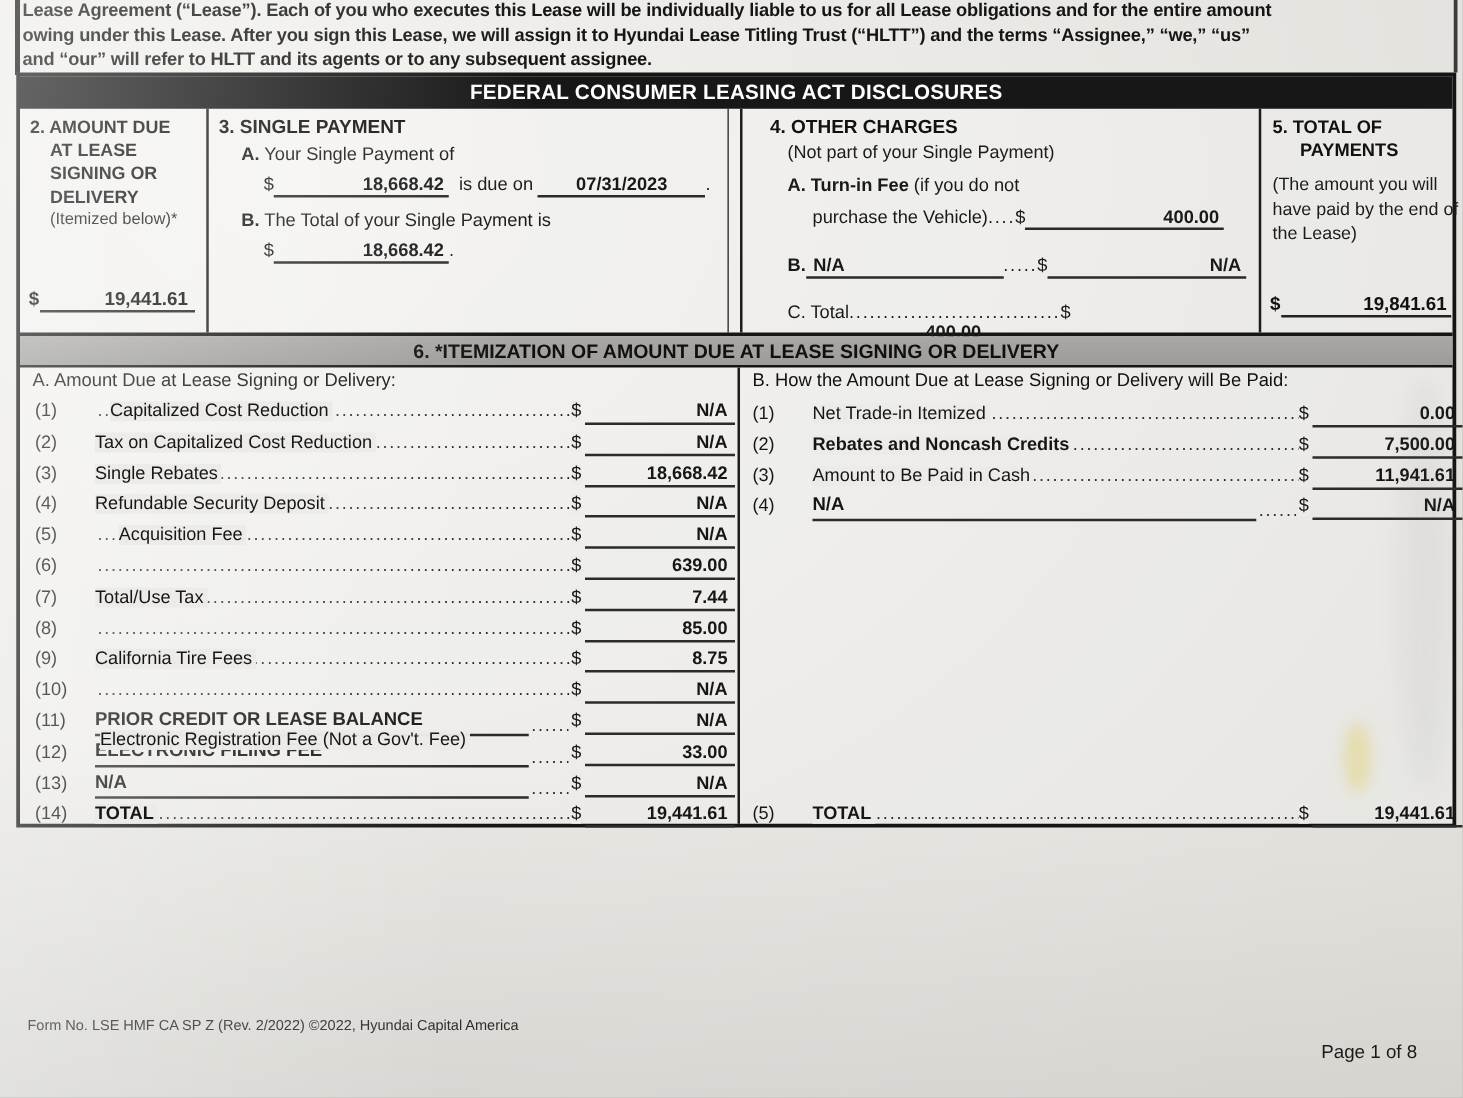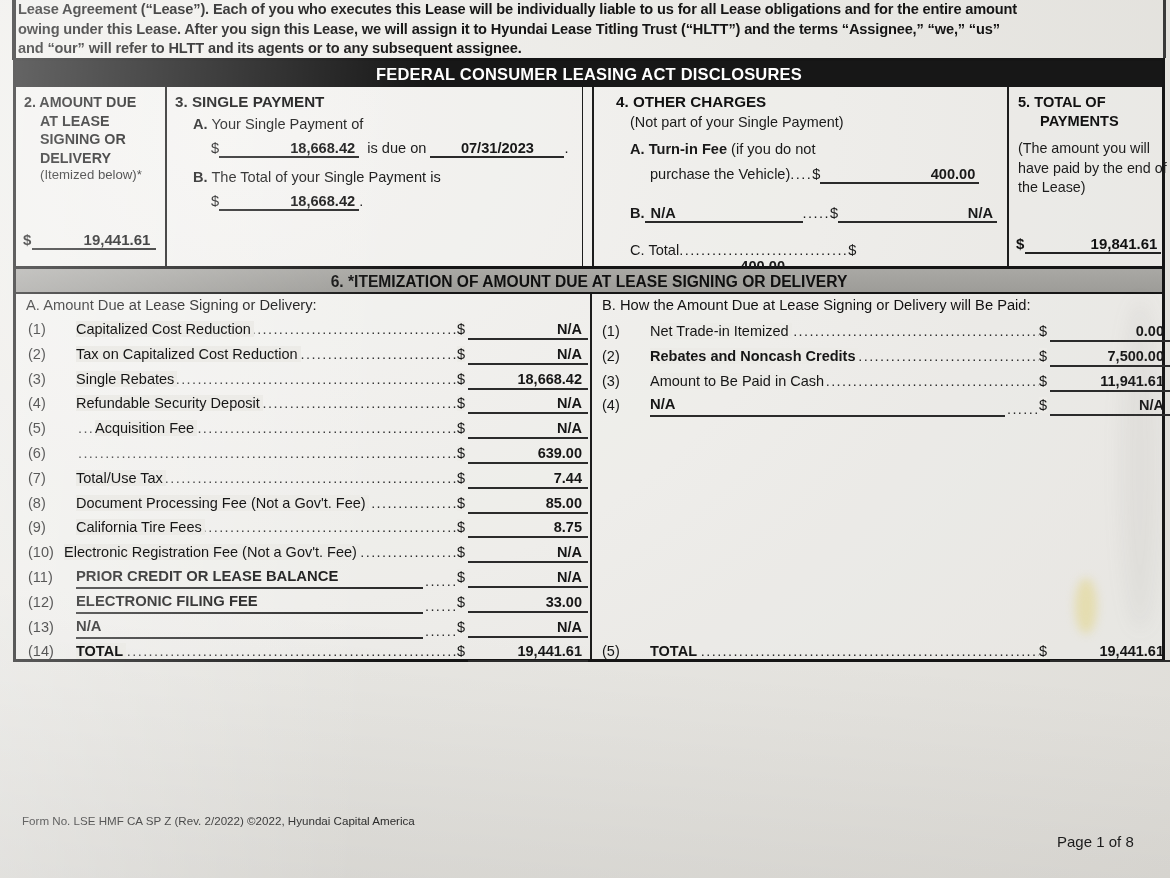--- a/index.html
+++ b/index.html
@@ -354,21 +354,21 @@
 
     <div id="item-body">
       <div id="item-div"></div>
 
       <div class="colhdr" style="left:10px;">A. Amount Due at Lease Signing or Delivery:</div>
       <div class="colhdr" style="left:586px;">B. How the Amount Due at Lease Signing or Delivery will Be Paid:</div>
 
       <div id="colA">
           <div class="irow" style="left: 12px; top: 25px; width: 560px;">
             <span class="num">(1)</span>
-            <span class="lbl" style="left: 48px; background: linear-gradient(90deg, rgba(236, 235, 231, 0.97) 0%, rgba(236, 235, 231, 0.97) 100%); padding-right: 3px; position: absolute; z-index: 2;">Capitalized Cost Reduction</span>
+            <span class="lbl" style="left: 60px; background: linear-gradient(90deg, rgba(236, 235, 231, 0.97) 0%, rgba(236, 235, 231, 0.97) 100%); padding-right: 3px; position: absolute; z-index: 2;">Capitalized Cost Reduction</span>
             <span class="dots" style="left: 50px; width: 379px; text-align: right;">........................................................................................................................</span>
             <span class="dollarsign" style="left: 429px; z-index: 3; background: rgba(236, 235, 231, 0.97);">$</span>
             <span class="val" style="left: 440px; width: 114px;">N/A</span>
           </div>
           <div class="irow" style="left: 12px; top: 49.8px; width: 560px;">
             <span class="num">(2)</span>
             <span class="lbl" style="left: 48px; background: linear-gradient(90deg, rgba(236, 235, 231, 0.97) 0%, rgba(236, 235, 231, 0.97) 100%); padding-right: 3px; position: absolute; z-index: 2;">Tax on Capitalized Cost Reduction</span>
             <span class="dots" style="left: 50px; width: 379px; text-align: right;">........................................................................................................................</span>
             <span class="dollarsign" style="left: 429px; z-index: 3; background: rgba(236, 235, 231, 0.97);">$</span>
             <span class="val" style="left: 440px; width: 114px;">N/A</span>
@@ -402,35 +402,34 @@
           </div>
           <div class="irow" style="left: 12px; top: 173.8px; width: 560px;">
             <span class="num">(7)</span>
             <span class="lbl" style="left: 48px; background: linear-gradient(90deg, rgba(236, 235, 231, 0.97) 0%, rgba(236, 235, 231, 0.97) 100%); padding-right: 3px; position: absolute; z-index: 2;">Total/Use Tax</span>
             <span class="dots" style="left: 50px; width: 379px; text-align: right;">........................................................................................................................</span>
             <span class="dollarsign" style="left: 429px; z-index: 3; background: rgba(236, 235, 231, 0.97);">$</span>
             <span class="val" style="left: 440px; width: 114px;">7.44</span>
           </div>
           <div class="irow" style="left: 12px; top: 198.6px; width: 560px;">
             <span class="num">(8)</span>
-            <span class="lbl" style="left: 48px; background: linear-gradient(90deg, rgba(236, 235, 231, 0.97) 0%, rgba(236, 235, 231, 0.97) 100%); padding-right: 3px; position: absolute; z-index: 2;">Document Processing Fee (Not a Gov't. Fee)</span>
             <span class="dots" style="left: 50px; width: 379px; text-align: right;">........................................................................................................................</span>
             <span class="dollarsign" style="left: 429px; z-index: 3; background: rgba(236, 235, 231, 0.97);">$</span>
             <span class="val" style="left: 440px; width: 114px;">85.00</span>
           </div>
           <div class="irow" style="left: 12px; top: 223.4px; width: 560px;">
             <span class="num">(9)</span>
             <span class="lbl" style="left: 48px; background: linear-gradient(90deg, rgba(236, 235, 231, 0.97) 0%, rgba(236, 235, 231, 0.97) 100%); padding-right: 3px; position: absolute; z-index: 2;">California Tire Fees</span>
             <span class="dots" style="left: 50px; width: 379px; text-align: right;">........................................................................................................................</span>
             <span class="dollarsign" style="left: 429px; z-index: 3; background: rgba(236, 235, 231, 0.97);">$</span>
             <span class="val" style="left: 440px; width: 114px;">8.75</span>
           </div>
           <div class="irow" style="left: 12px; top: 248.2px; width: 560px;">
             <span class="num">(10)</span>
-            <span class="lbl" style="left: 36px; background: linear-gradient(90deg, rgba(236, 235, 231, 0.97) 0%, rgba(236, 235, 231, 0.97) 100%); padding-right: 3px; position: absolute; z-index: 2;">Electronic Registration Fee (Not a Gov't. Fee)</span>
+            <span class="lbl" style="left: 52px; background: linear-gradient(90deg, rgba(236, 235, 231, 0.97) 0%, rgba(236, 235, 231, 0.97) 100%); padding-right: 3px; position: absolute; z-index: 2; margin-top: 40px;">Electronic Registration Fee (Not a Gov't. Fee)</span>
             <span class="dots" style="left: 50px; width: 379px; text-align: right;">........................................................................................................................</span>
             <span class="dollarsign" style="left: 429px; z-index: 3; background: rgba(236, 235, 231, 0.97);">$</span>
             <span class="val" style="left: 440px; width: 114px;">N/A</span>
           </div>
           <div class="irow" style="left: 12px; top: 273px; width: 560px;">
             <span class="num">(11)</span>
             <span class="wlbl" style="left: 48px;">PRIOR CREDIT OR LEASE BALANCE</span>
             <span class="fillline" style="left: 48px; top: 20px; width: 347px;"></span>
             <span class="dots" style="left: 397px; width: 30px; top: 6px;">........</span>
             <span class="dollarsign" style="left: 429px; z-index: 3; background: rgba(236, 235, 231, 0.97);">$</span>

